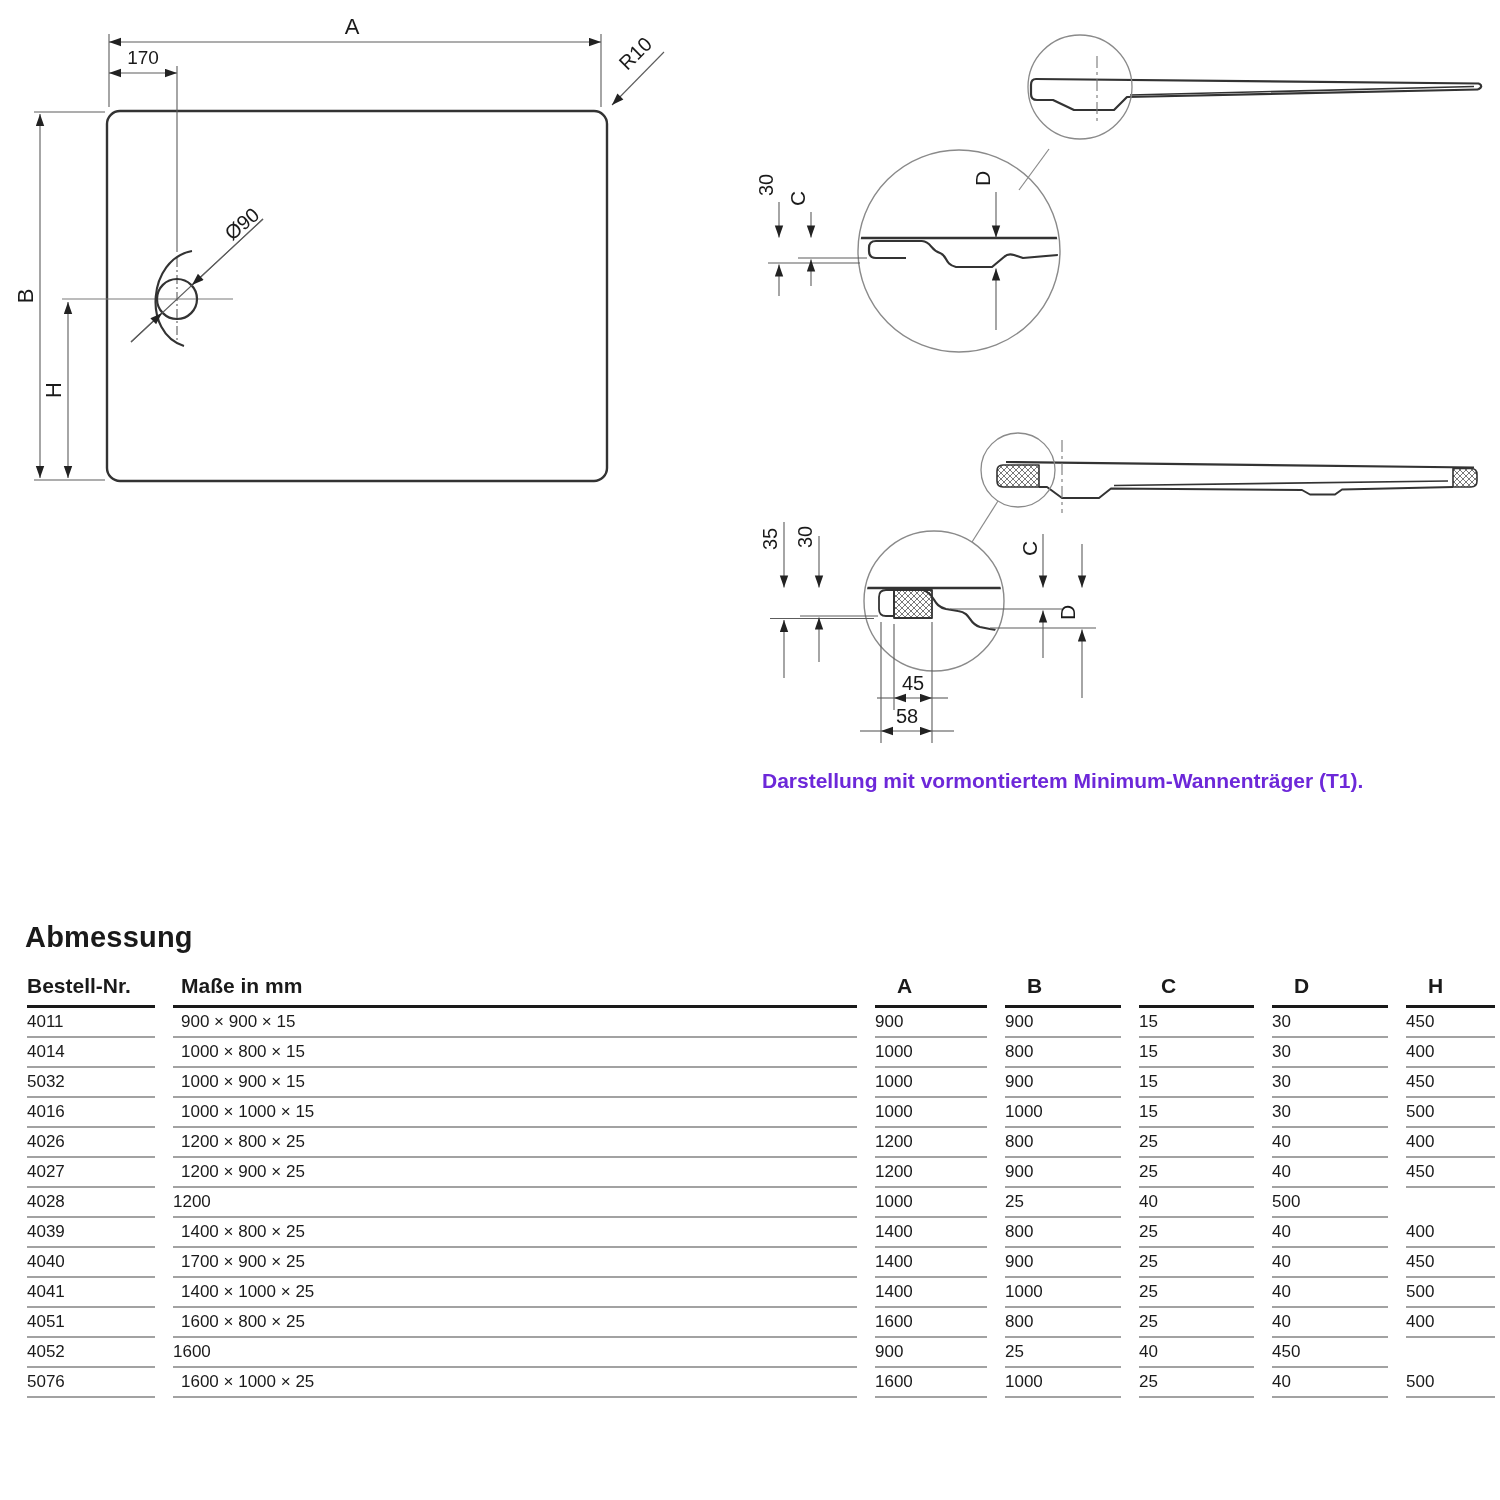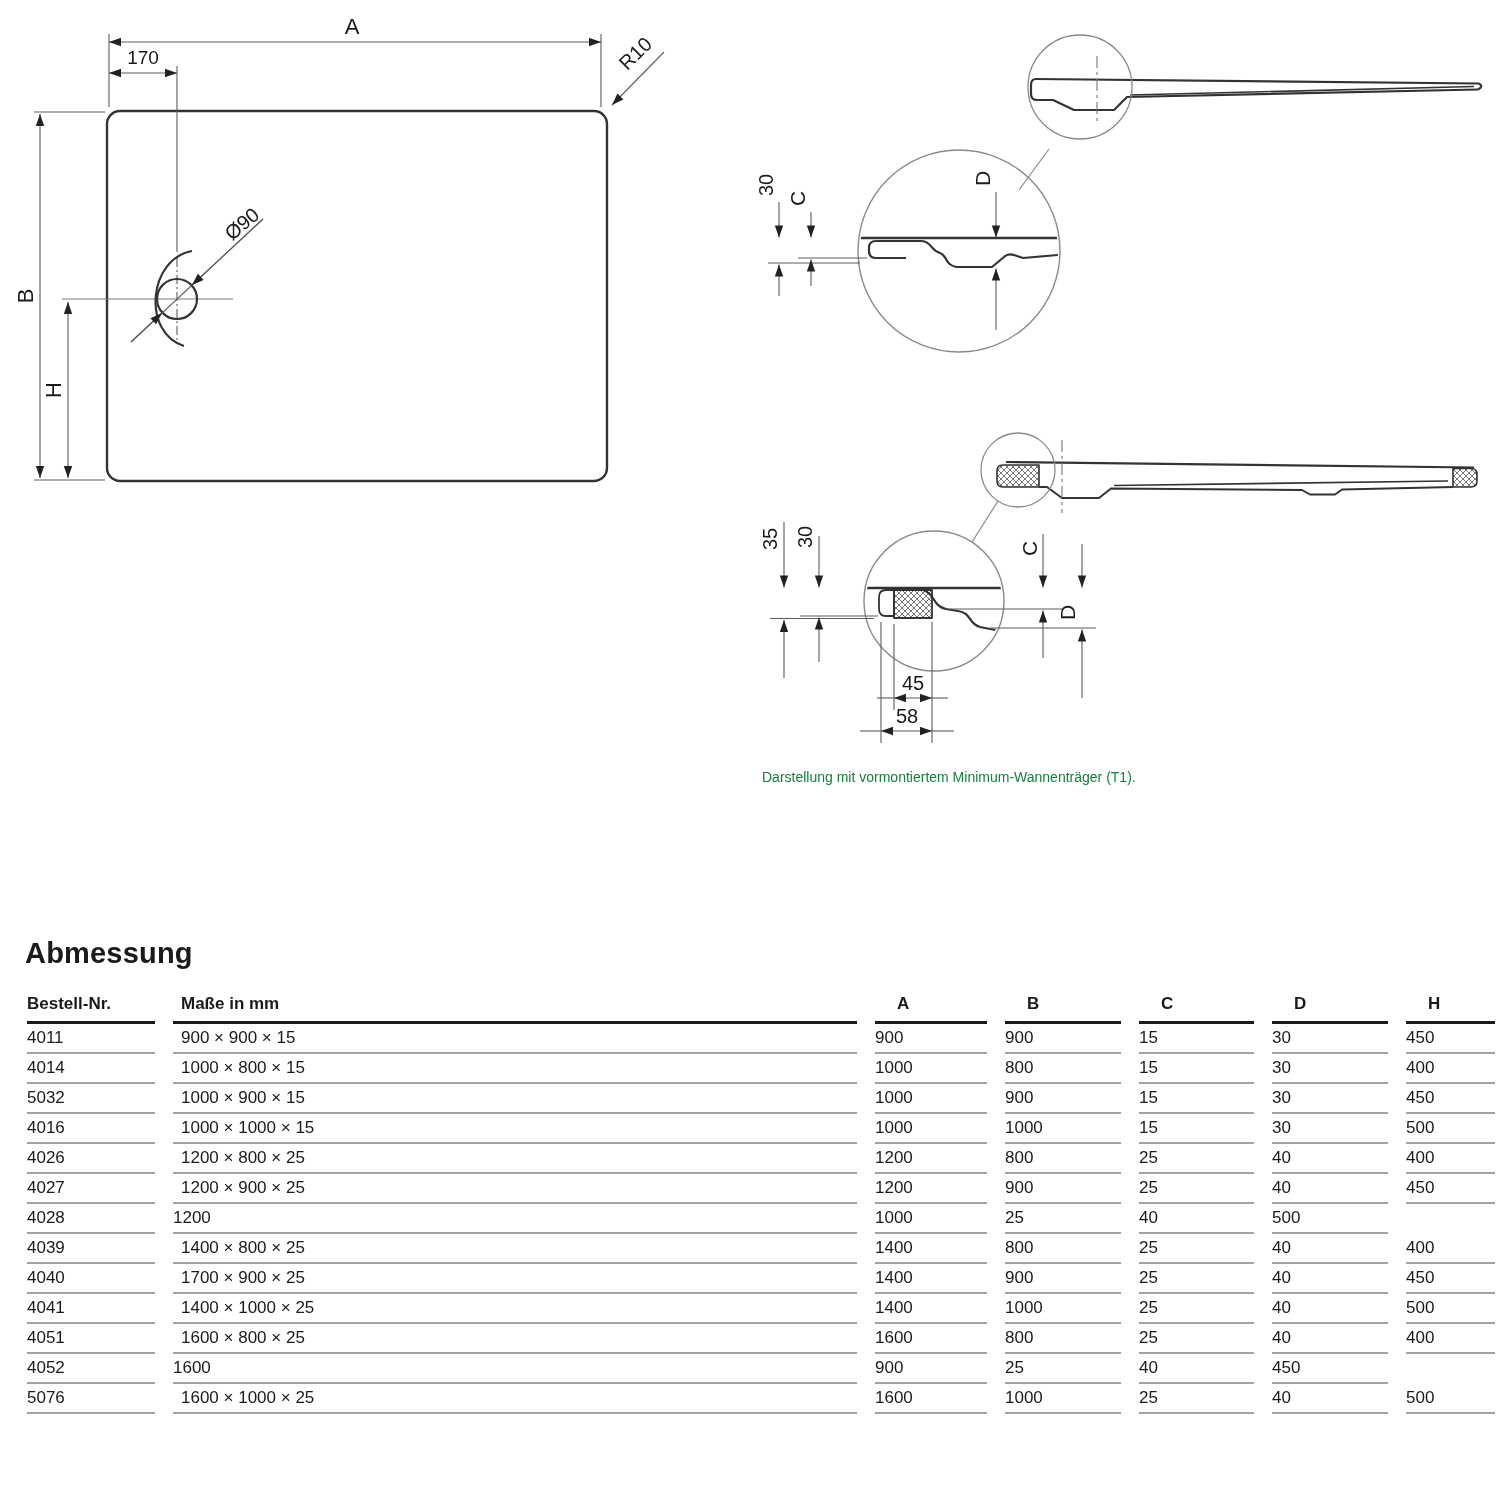--- a/index.html
+++ b/index.html
@@ -3,29 +3,29 @@
 <meta charset="utf-8">
 <style>
   html,body{margin:0;padding:0;background:#fff;}
   .canvas{position:relative;width:1500px;height:1500px;background:#ffffff;overflow:hidden;
           font-family:"Liberation Sans",sans-serif;color:#1a1a1a;}
   svg text{font-family:"Liberation Sans",sans-serif;fill:#1a1a1a;}
   .svg-abs{position:absolute;}
   #svg-plan{left:0;top:0;}
   #svg-sec1{left:740px;top:20px;}
   #svg-sec2{left:740px;top:410px;}
-  .caption{position:absolute;left:762px;top:769px;font-size:14px;font-weight:400;color:#15803d;}
+  .caption{position:absolute;left:762px;top:769px;font-size:21px;font-weight:700;color:#6d28d9;}
   
   .tbl-wrap{position:absolute;left:27px;top:920px;width:1468px;}
-  .tbl-title{font-size:29px;font-weight:700;line-height:34px;margin:16px 0 0 -2px;letter-spacing:.2px;}
+  .tbl-title{font-size:29px;font-weight:700;line-height:34px;margin:0 0 0 -2px;letter-spacing:.2px;}
   .tbl-row{display:grid;grid-template-columns:128px 684px 112px 116px 115px 116px 89px;column-gap:18px;}
   .tbl-head{margin-top:26px;}
   .tbl-head .cell{height:28px;display:flex;align-items:flex-end;padding-bottom:7px;
                   box-sizing:border-box;border-bottom:3px solid #1a1a1a;
-                  font-size:17px;font-weight:700;}
+                  font-size:21px;font-weight:700;}
   .tbl-head .cell.num{padding-left:22px;}
   .tbl-body .cell{height:30px;display:flex;align-items:center;box-sizing:border-box;
                   border-bottom:2px solid #a2a2a2;font-size:17px;}
   .cell.pad-m{padding-left:8px;}
 </style>
 </head>
 <body>
 
 <div class="canvas">
 

